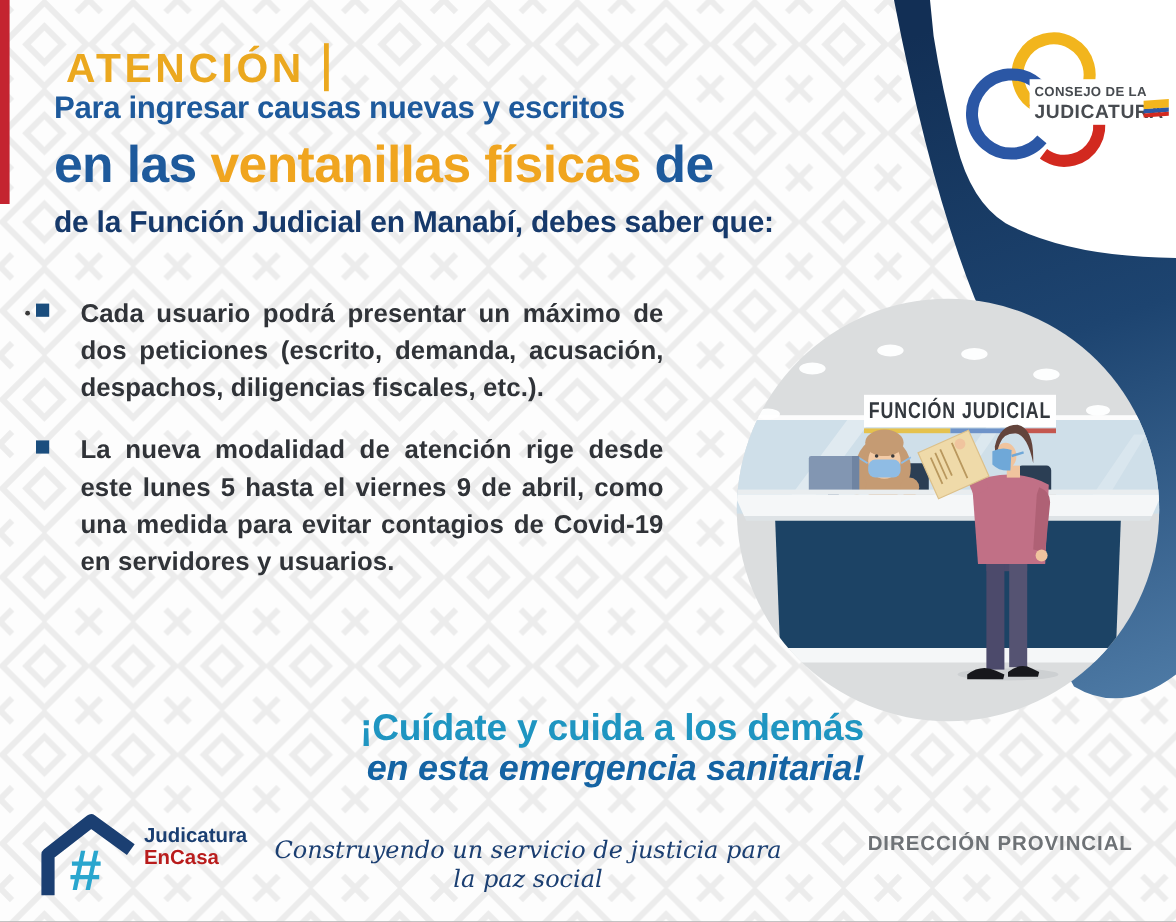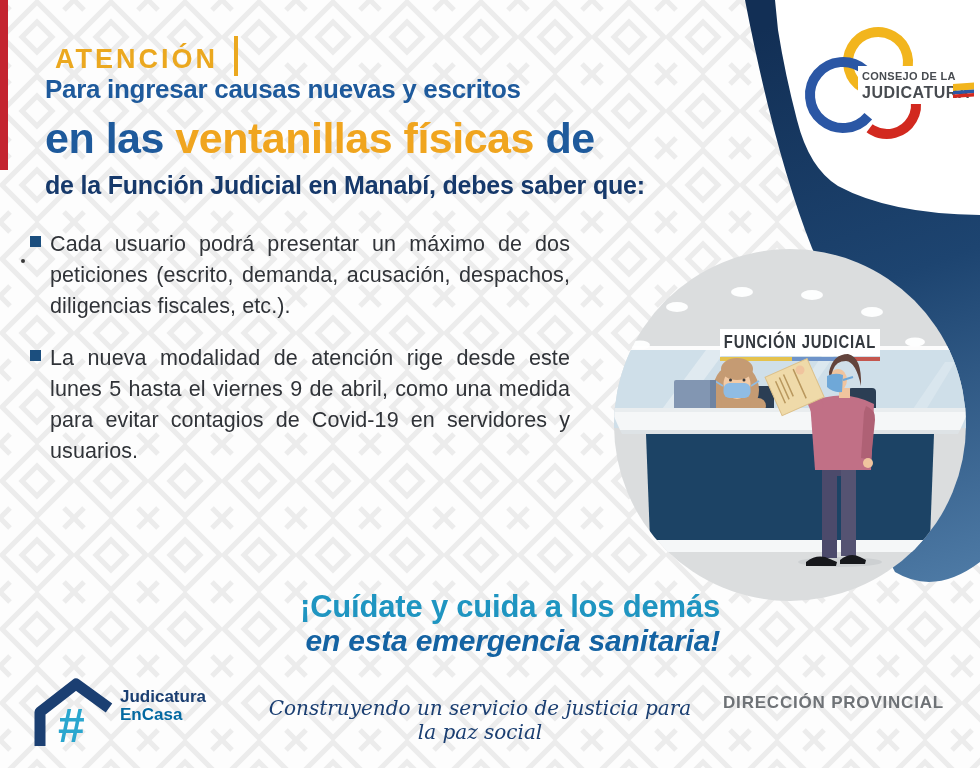--- a/index.html
+++ b/index.html
@@ -7,43 +7,43 @@
     position:relative;width:980px;height:768px;overflow:hidden;background:#FDFDFD;
     font-family:"Liberation Sans","DejaVu Sans",sans-serif;margin:0 auto;
   }
   .bg{position:absolute;left:0;top:0;z-index:0;}
   .art{position:absolute;left:0;top:0;z-index:1;}
   .layer{position:absolute;z-index:2;}
 
   .red-bar{left:0;top:0;width:8px;height:170px;background:#C42430;}
   .tiny-dot{left:21px;top:259px;width:4px;height:4px;border-radius:50%;background:#3A3A3A;}
 
-  .attention{left:55px;top:36px;color:#EBA81F;font-size:27px;font-weight:bold;letter-spacing:3px;white-space:nowrap;}
+  .attention{left:55px;top:36px;color:#EBA81F;font-size:34px;font-weight:bold;letter-spacing:3px;white-space:nowrap;}
   .attention .pipe{display:inline-block;width:4px;height:40px;background:#EBA81F;margin-left:16px;vertical-align:-8px;}
 
   .h1a{left:45px;top:74px;color:#1E5A9C;font-size:26px;font-weight:bold;letter-spacing:-0.3px;white-space:nowrap;}
   .h1b{left:45px;top:114px;color:#1E5A9C;font-size:43px;font-weight:bold;letter-spacing:-0.5px;white-space:nowrap;}
   .h1b .hl{color:#F0A51F;}
   .subhead{left:45px;top:171px;color:#16396B;font-size:25px;font-weight:bold;letter-spacing:-0.2px;white-space:nowrap;}
 
   .bullets{left:30px;top:229px;width:540px;}
   .bullet{position:relative;padding-left:20px;margin-bottom:21px;text-align:justify;}
   .bullet .sq{position:absolute;left:0;top:7px;width:11px;height:11px;background:#1B4E7E;}
-  .bullet p{margin:0;font-size:21.5px;line-height:1.44;color:#303338;letter-spacing:0.1px;}
+  .bullet p{margin:17px;font-size:21.5px;line-height:1.44;color:#303338;letter-spacing:0.1px;font-weight:bold;}
 
   .closing{left:80px;top:590px;width:640px;text-align:right;line-height:1.1;}
   .closing .c1{color:#1F95C1;font-size:31px;font-weight:bold;letter-spacing:-0.2px;}
   .closing .c2{color:#1463A3;font-size:30px;font-weight:bold;letter-spacing:-0.2px;font-style:italic;}
 
   .brand{left:120px;top:688px;line-height:1.05;font-weight:bold;font-size:17px;}
   .brand .b1{color:#1B3F72;}
-  .brand .b2{color:#0369a1;}
+  .brand .b2{color:#b91c1c;}
   .tagline{left:225px;top:696px;width:430px;text-align:center;
     font-family:"DejaVu Serif","Liberation Serif",serif;font-style:italic;
-    font-size:20px;color:#1B3F72;margin-left:40px;}
+    font-size:20px;color:#1B3F72;}
   .provincial{right:36px;top:692px;text-align:right;color:#6E7276;font-weight:bold;
     font-size:17px;letter-spacing:0.8px;line-height:1.3;}
 
   .house-logo{left:30px;top:676px;}
 </style>
 </head>
 <body>
 
 <div class="canvas">
 

